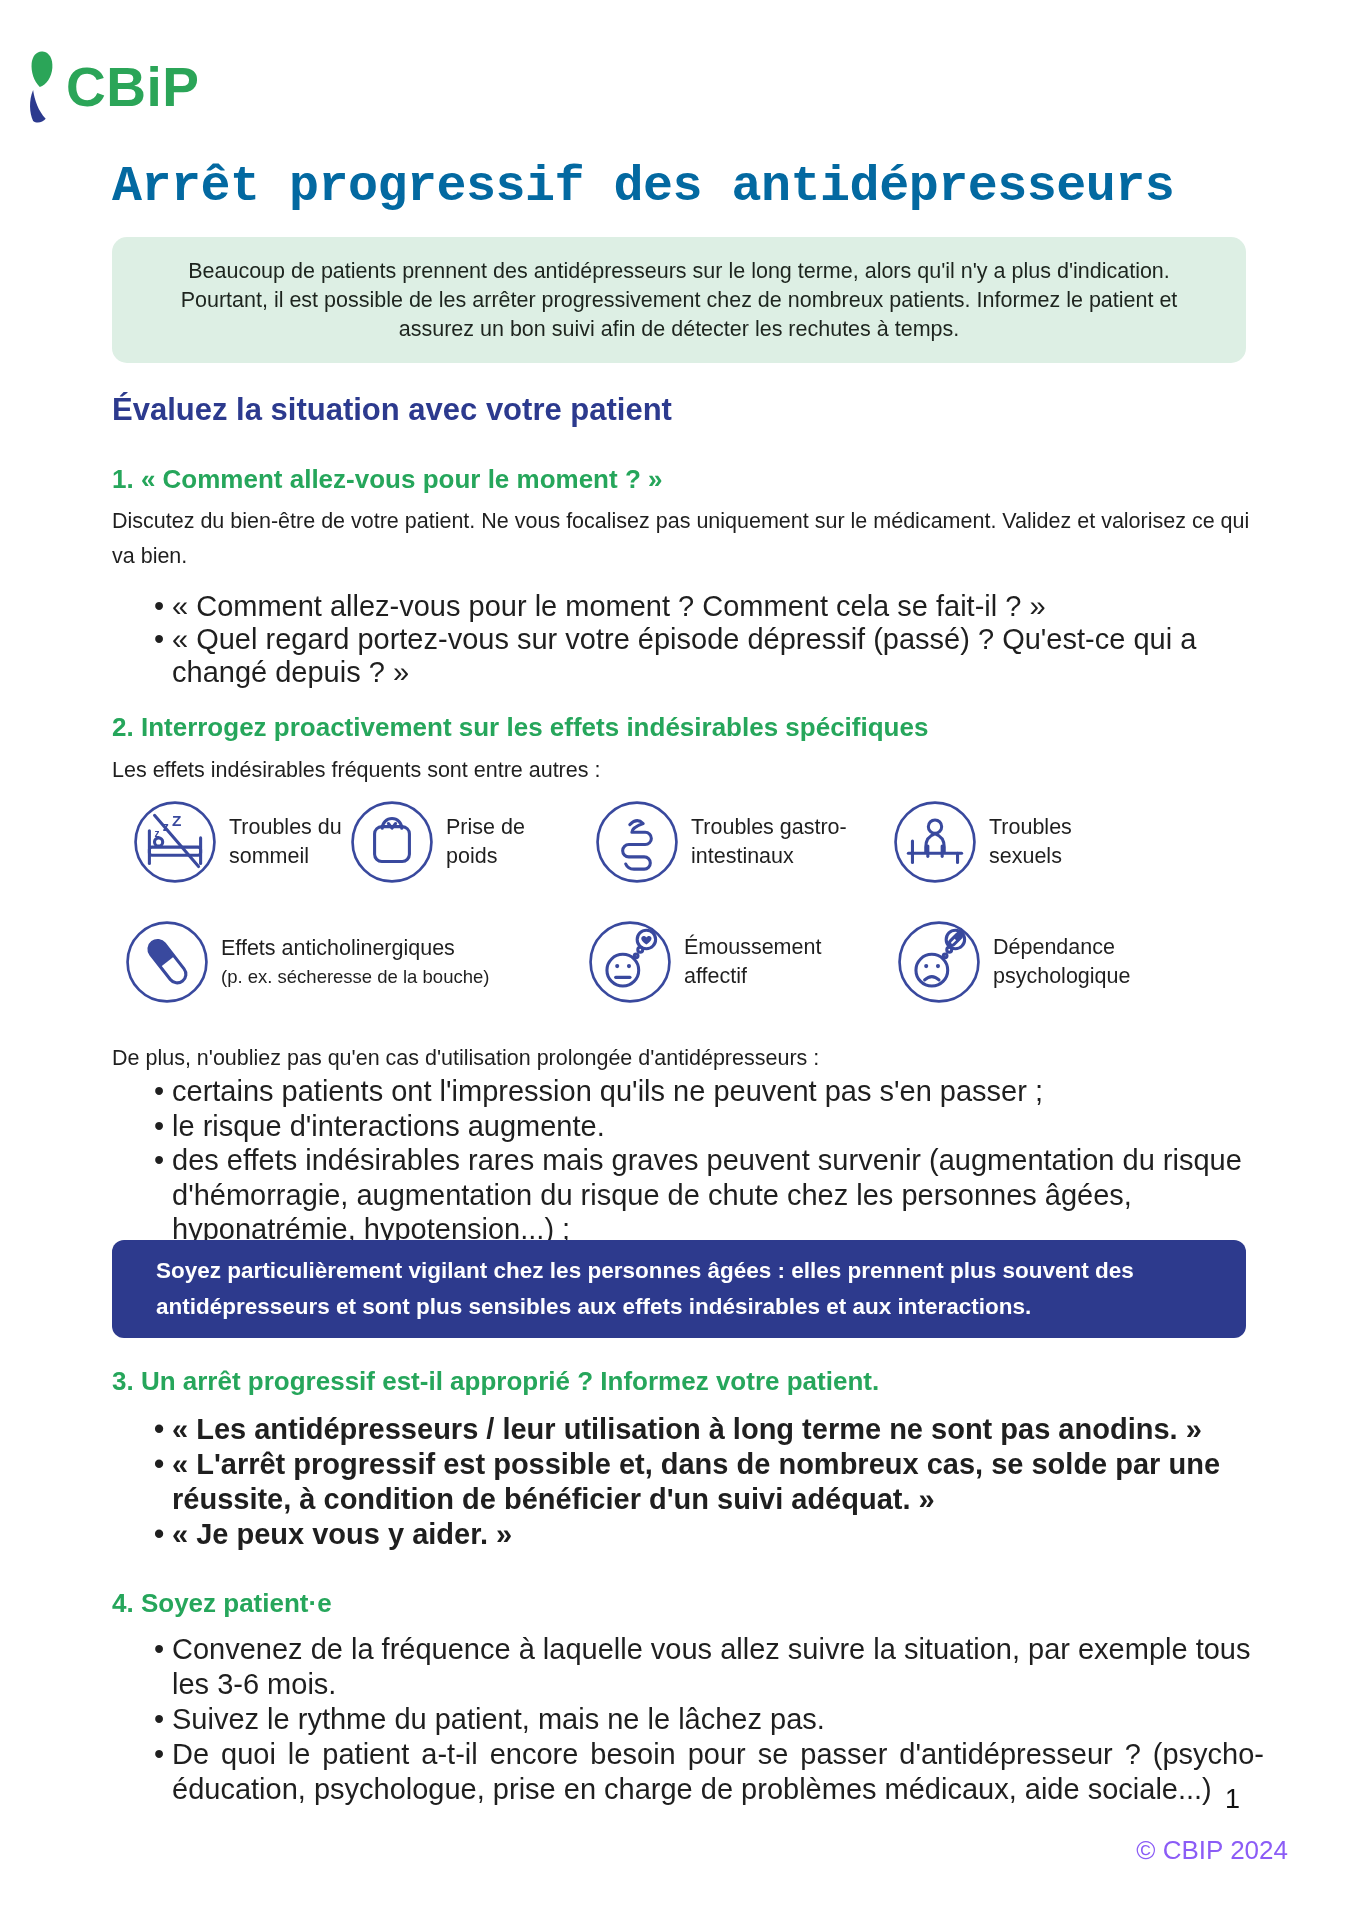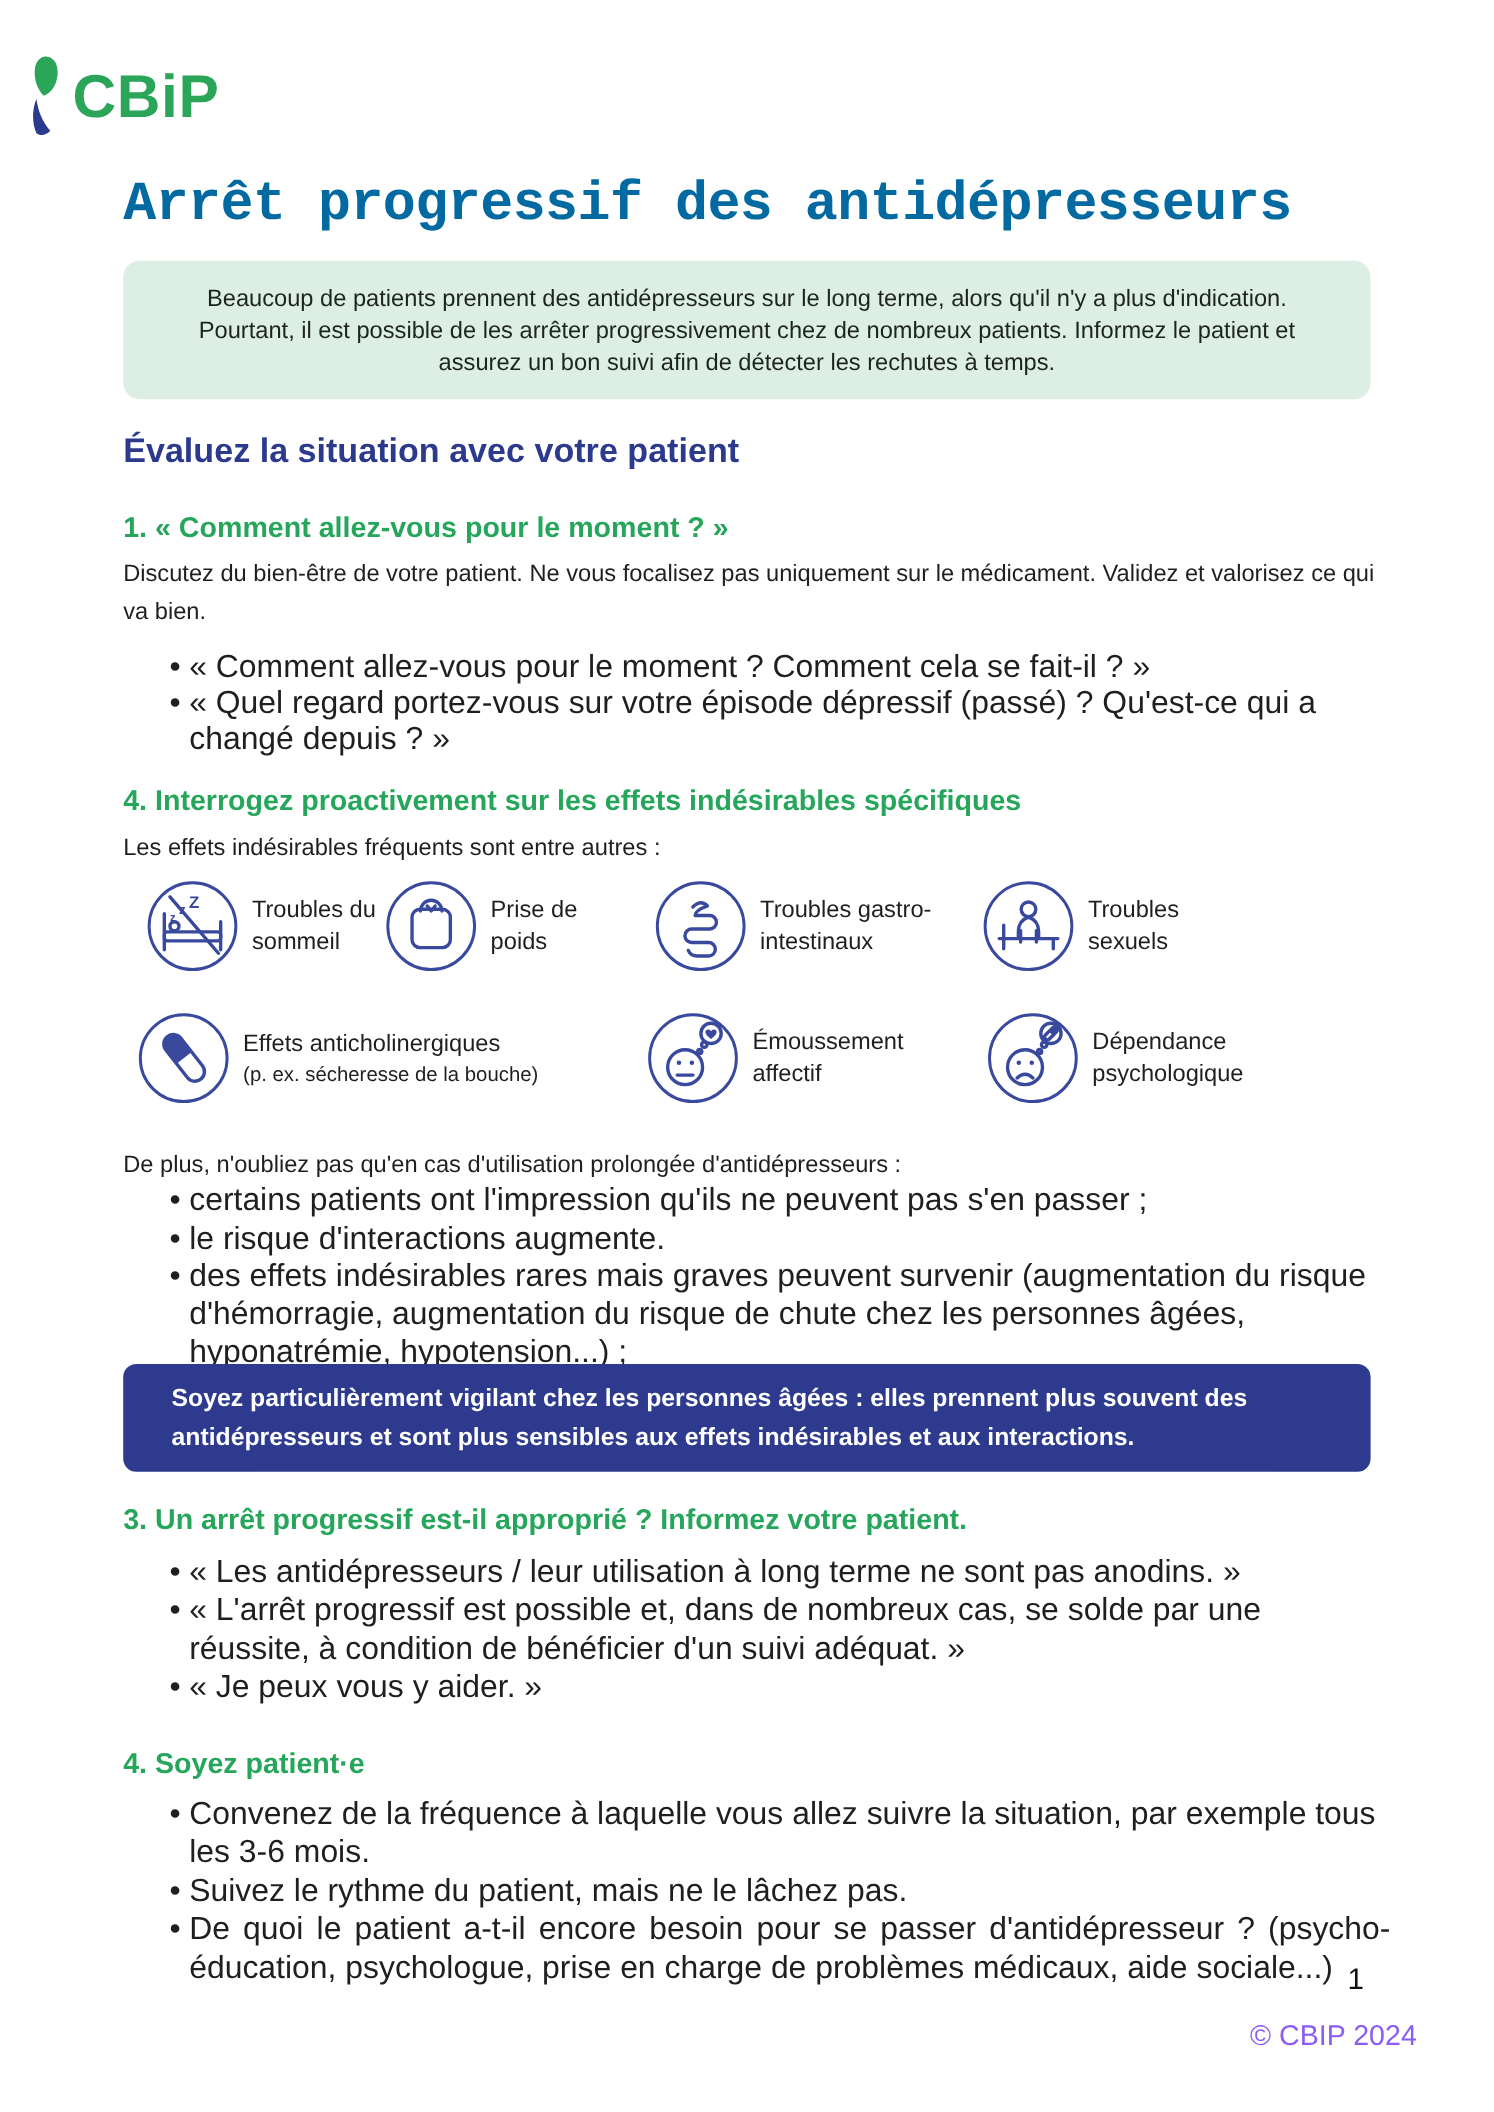--- a/index.html
+++ b/index.html
@@ -43,21 +43,21 @@
   .s1-body { top:504px; line-height:35px; }
   .s2-body { top:756px; line-height:29px; }
   .s2-note { top:1044px; line-height:29px; }
 
   ul.bullets { position:absolute; left:124px; width:1140px; list-style:none; margin:0; padding:0; font-size:29px; }
   ul.bullets li { position:relative; padding-left:48px; }
   ul.bullets li::before { content:"\2022"; position:absolute; left:30px; }
   .s1-bullets { top:590px; }  .s1-bullets li { line-height:33px; }
   .s2-bullets { top:1074px; width:1150px; } .s2-bullets li { line-height:34.6px; padding-left:38px; }
   .s2-bullets li::before { left:22px; }
-  .s3-bullets { top:1412px; } .s3-bullets li { line-height:35px; }
+  .s3-bullets { top:1412px; } .s3-bullets li { line-height:35px;font-weight:bold; }
   .s4-bullets { top:1632px; } .s4-bullets li { line-height:35px; }
   li.justify { text-align:justify; }
 
   
   .fx-row { position:absolute; left:0; width:1358px; }
   .fx-row1 { top:800px; height:95px; }
   .fx-row2 { top:920px; height:95px; }
   .fx-item { position:absolute; display:flex; align-items:center; }
   .fx-icon { flex:0 0 auto; }
   .fx-icon svg { display:block; }
@@ -102,21 +102,21 @@
 
   <div class="main-heading">Évaluez la situation avec votre patient</div>
 
   <div class="green-h h-s1">1. « Comment allez-vous pour le moment ? »</div>
   <p class="body-text s1-body">Discutez du bien-être de votre patient. Ne vous focalisez pas uniquement sur le médicament. Validez et valorisez ce qui va bien.</p>
   <ul class="bullets s1-bullets">
     <li>« Comment allez-vous pour le moment ? Comment cela se fait-il ? »</li>
     <li>« Quel regard portez-vous sur votre épisode dépressif (passé) ? Qu'est-ce qui a changé depuis ? »</li>
   </ul>
 
-  <div class="green-h h-s2">4. Interrogez proactivement sur les effets indésirables spécifiques</div>
+  <div class="green-h h-s2">2. Interrogez proactivement sur les effets indésirables spécifiques</div>
   <p class="body-text s2-body">Les effets indésirables fréquents sont entre autres :</p>
 
   <div class="fx-row fx-row1">
 
     <div class="fx-item" style="left:133px;">
       <span class="fx-icon">
         <svg width="84" height="84" viewBox="0 0 82 82">
           <circle class="ring" cx="41" cy="41" r="38.5"></circle>
           <line class="ln" x1="16" y1="30" x2="16" y2="62"></line>
           <line class="ln" x1="66" y1="37" x2="66" y2="62"></line>

